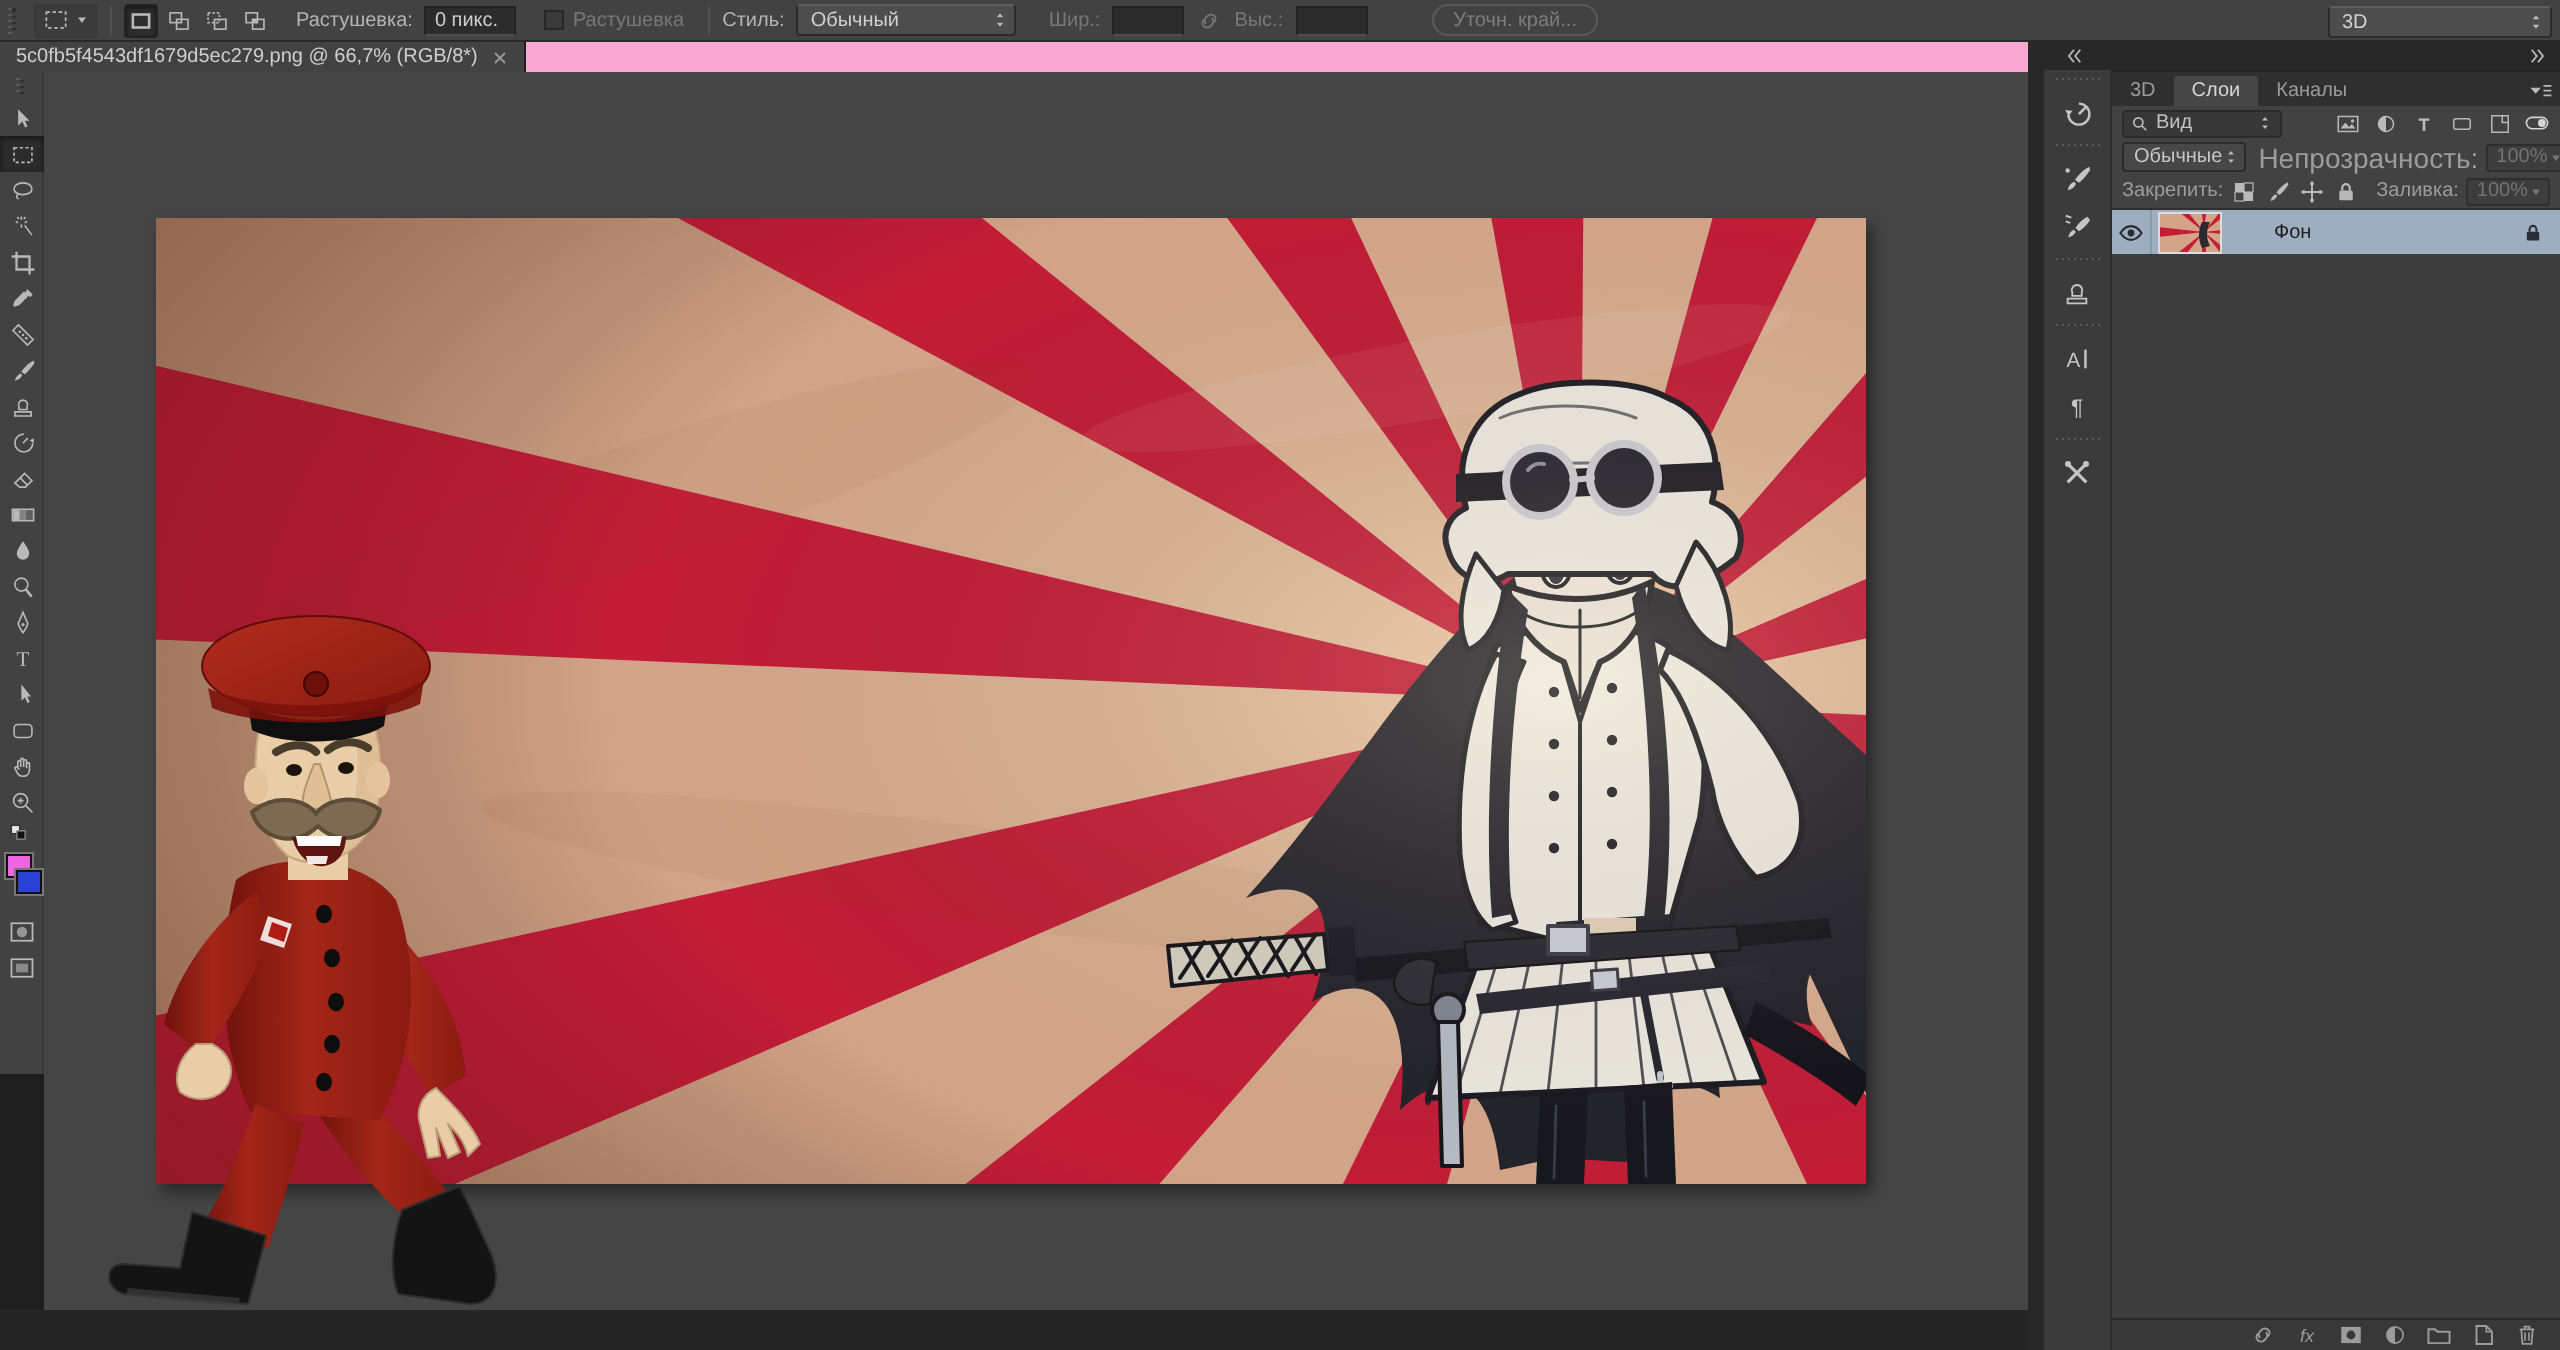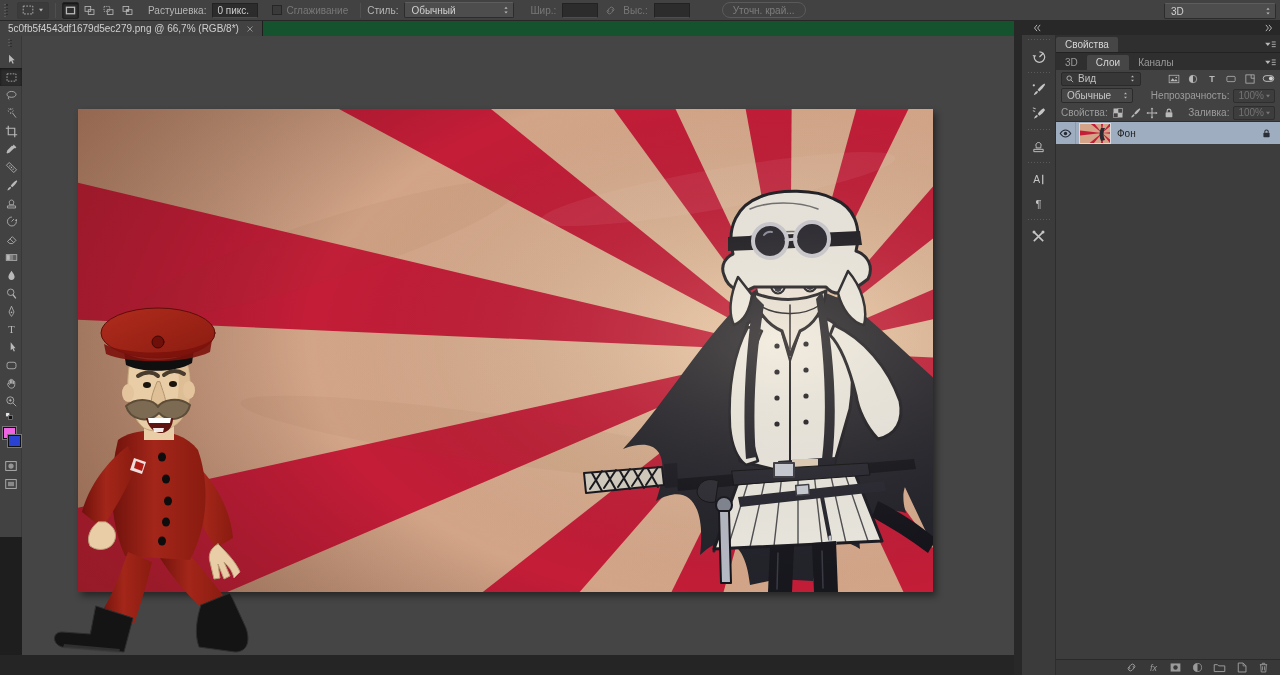--- a/index.html
+++ b/index.html
@@ -20,21 +20,21 @@
   .opt-label{color:#b5b5b5;white-space:nowrap;}
   .opt-label.dis{color:#787878;opacity:1;}
   .inset{background:#2c2c2c;border:1px solid #222;border-bottom-color:#4d4d4d;height:15px;color:#cfcfcf;
     display:flex;align-items:center;padding:0 4px;border-radius:1px;}
   .ddown{background:#4d4d4d;border:1px solid #2c2c2c;border-top-color:#5d5d5d;height:16px;border-radius:2px;
     display:flex;align-items:center;padding:0 2px 0 6px;color:#d0d0d0;}
   .ddown .spinbox{margin-left:auto;}
   .btn-outline{border:1px solid #5a5a5a;border-radius:8px;height:16px;display:flex;align-items:center;padding:0 10px;color:#7d7d7d;}
   #workspace-dd{position:absolute;right:4px;top:3px;width:112px;}
   
-  #tab-bar{position:absolute;left:0;top:21px;width:1280px;height:15px;background:#14532d;display:flex;}
+  #tab-bar{position:absolute;left:0;top:21px;width:1280px;height:15px;background:#f9a8d4;display:flex;}
   .doc-tab{background:#424242;height:15px;display:flex;align-items:center;gap:7px;padding:0 8px;color:#cfcfcf;border-right:1px solid #1f1f1f;}
   
   #tool-column{position:absolute;left:0;top:36px;width:22px;height:501px;background:#424242;border-right:1px solid #383838;}
   #tool-column .grip{margin:3px auto 2px;display:block;}
   .tool{width:22px;height:18px;display:flex;align-items:center;justify-content:center;}
   .tool.active{background:#2c2c2c;box-shadow:inset 0 1px 3px rgba(0,0,0,.55);}
   #color-swatches{position:relative;width:22px;height:32px;margin-top:2px;}
   #fg-swatch{position:absolute;left:3px;top:2px;width:13px;height:12px;border:1px solid #111;outline:1px solid #777;}
   #bg-swatch{position:absolute;left:8px;top:10px;width:13px;height:12px;border:1px solid #111;outline:1px solid #777;}
   #tool-col-tail{position:absolute;left:0;top:537px;width:22px;height:118px;background:#1e1e1e;}
@@ -64,21 +64,21 @@
   .search-dd{background:#373737;border:1px solid #2a2a2a;height:14px;width:80px;display:flex;align-items:center;gap:3px;padding:0 3px;border-radius:2px;color:#c0c0c0;}
   .filter-icons{display:flex;align-items:center;gap:7px;margin-left:14px;flex:1;justify-content:flex-end;padding-right:2px;}
   .mini-dd{background:#474747;border:1px solid #2b2b2b;height:15px;display:flex;align-items:center;padding:0 2px 0 5px;border-radius:2px;color:#c6c6c6;}
   .val-dd{background:#3d3d3d;border:1px solid #2e2e2e;height:14px;display:flex;align-items:center;padding:0 2px 0 4px;border-radius:2px;color:#737373;}
   .lock-icons{display:flex;align-items:center;gap:5px;}
   #layer-list{flex:1;background:#3d3d3d;border-top:1px solid #2f2f2f;}
   .layer-row{height:22px;display:flex;align-items:center;}
   .layer-row.selected{background:#9fadc0;color:#1d1d1d;}
   .eye-cell{width:20px;height:22px;display:flex;align-items:center;justify-content:center;border-right:1px solid #8b99ac;color:#20242c;}
   .layer-thumb{width:30px;height:19px;margin:0 7px 0 4px;outline:1px solid #d8dbe0;line-height:0;}
-  .layer-name{flex:1;color:#1d1d1d;}
+  .layer-name{flex:1;color:#1d1d1d;margin-left:20px;}
   .layer-lock{margin-right:8px;color:#2a2e36;}
   #layers-footer{height:16px;background:#383838;border-top:1px solid #2a2a2a;display:flex;align-items:center;justify-content:flex-end;gap:9px;padding:0 10px;color:#9b9b9b;}
   .spinbox{display:inline-flex;}
 </style>
 </head>
 <body>
 
 <div id="app">
 
   <div id="options-bar">
@@ -129,21 +129,21 @@
             </svg>
           </span>
         </span>
       </span>
     <span class="opt-label" style="margin-left:6px">Растушевка:</span>
     <span class="inset" style="width:46px">
         <span>0 пикс.</span>
       </span>
     <span style="display:flex;align-items:center;gap:4px;margin-left:8px">
       <span style="width:10px;height:10px;background:#3a3a3a;border:1px solid #262626"></span>
-      <span class="opt-label dis">Сглаживание</span>
+      <span class="opt-label dis">Растушевка</span>
     </span>
     <span class="opt-sep" style="margin-left:6px"></span>
     <span class="opt-label">Стиль:</span>
     <span class="ddown" style="width:110px">
       <span>Обычный</span>
       <i class="ic spinbox">
           <svg viewBox="0 0 16 16" width="10" height="10">
             <path d="M8 2.6l2.6 3.2H5.4z" fill="currentColor"></path>
             <path d="M8 13.4l2.6-3.2H5.4z" fill="currentColor"></path>
           </svg>
@@ -607,29 +607,20 @@
         <span class="dock-btn">
           <svg viewBox="0 0 16 16" width="15" height="15">
             <path d="M3 13L13 3M3 3l10 10" stroke="currentColor" stroke-width="1.7"></path>
             <circle cx="3.2" cy="3.2" r="1.6" fill="currentColor"></circle>
             <circle cx="12.8" cy="3.2" r="1.6" fill="currentColor"></circle>
           </svg>
         </span>
       </div>
     <div id="panels">
 
-      <div class="panel-header">
-        <span class="ptab active">Свойства</span>
-        <i class="ic panel-menu">
-            <svg viewBox="0 0 16 16" width="14" height="14">
-              <path d="M2.5 5.5l3 3.5 3-3.5z" fill="currentColor"></path>
-              <path d="M10 4.5h4.5M10 7.2h4.5M10 9.9h4.5" stroke="currentColor"></path>
-            </svg>
-          </i>
-      </div>
 
       <div id="layers-group">
         <div class="panel-header">
           <span class="ptab">3D</span>
           <span class="ptab active">Слои</span>
           <span class="ptab">Каналы</span>
           <i class="ic panel-menu">
               <svg viewBox="0 0 16 16" width="14" height="14">
                 <path d="M2.5 5.5l3 3.5 3-3.5z" fill="currentColor"></path>
                 <path d="M10 4.5h4.5M10 7.2h4.5M10 9.9h4.5" stroke="currentColor"></path>
@@ -693,32 +684,32 @@
         <div class="lrow">
           <span class="mini-dd" style="width:126px">
             <span>Обычные</span>
             <i class="ic" style="margin-left:auto">
                 <svg viewBox="0 0 16 16" width="9" height="9">
                   <path d="M8 2.6l2.6 3.2H5.4z" fill="currentColor"></path>
                   <path d="M8 13.4l2.6-3.2H5.4z" fill="currentColor"></path>
                 </svg>
               </i>
           </span>
-          <span style="color:#9c9c9c;font-size:10px;margin-left:14px">Непрозрачность:</span>
+          <span style="color:#9c9c9c;font-size:14px;margin-left:2px">Непрозрачность:</span>
           <span class="val-dd" style="margin-left:auto">
             <span>100%</span>
             <i class="ic" style="color:#777">
                 <svg viewBox="0 0 16 16" width="8" height="8">
                   <path d="M4 5.5h8L8 11z" fill="currentColor"></path>
                 </svg>
               </i>
           </span>
         </div>
         <div class="lrow">
-          <span style="color:#9c9c9c">Свойства:</span>
+          <span style="color:#9c9c9c">Закрепить:</span>
           <span class="lock-icons" id="lock-icons">
               <span class="ic">
                 <svg viewBox="0 0 16 16" width="12" height="12">
                   <rect x="2" y="2" width="6" height="6" fill="currentColor"></rect>
                   <rect x="8" y="8" width="6" height="6" fill="currentColor"></rect>
                   <rect x="8" y="2" width="6" height="6" fill="none" stroke="currentColor" stroke-width=".8"></rect>
                   <rect x="2" y="8" width="6" height="6" fill="none" stroke="currentColor" stroke-width=".8"></rect>
                 </svg>
               </span>
               <span class="ic">

